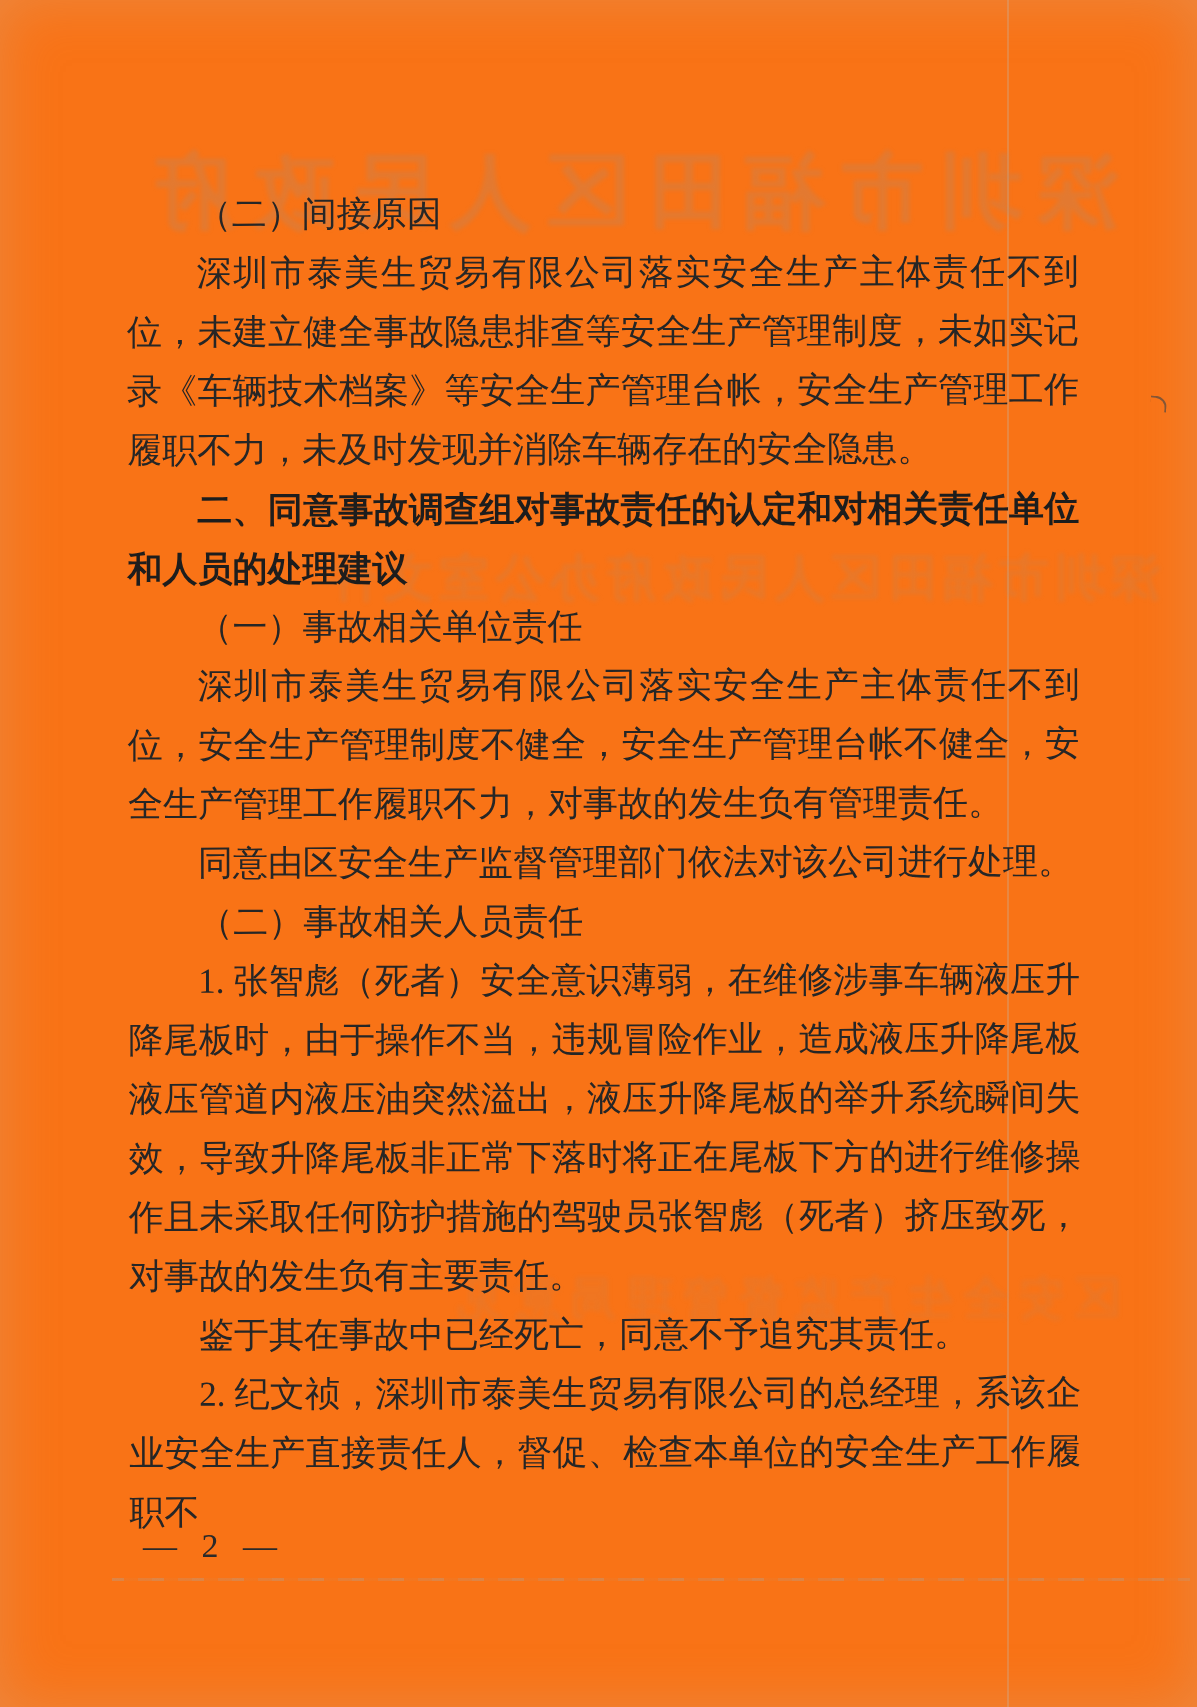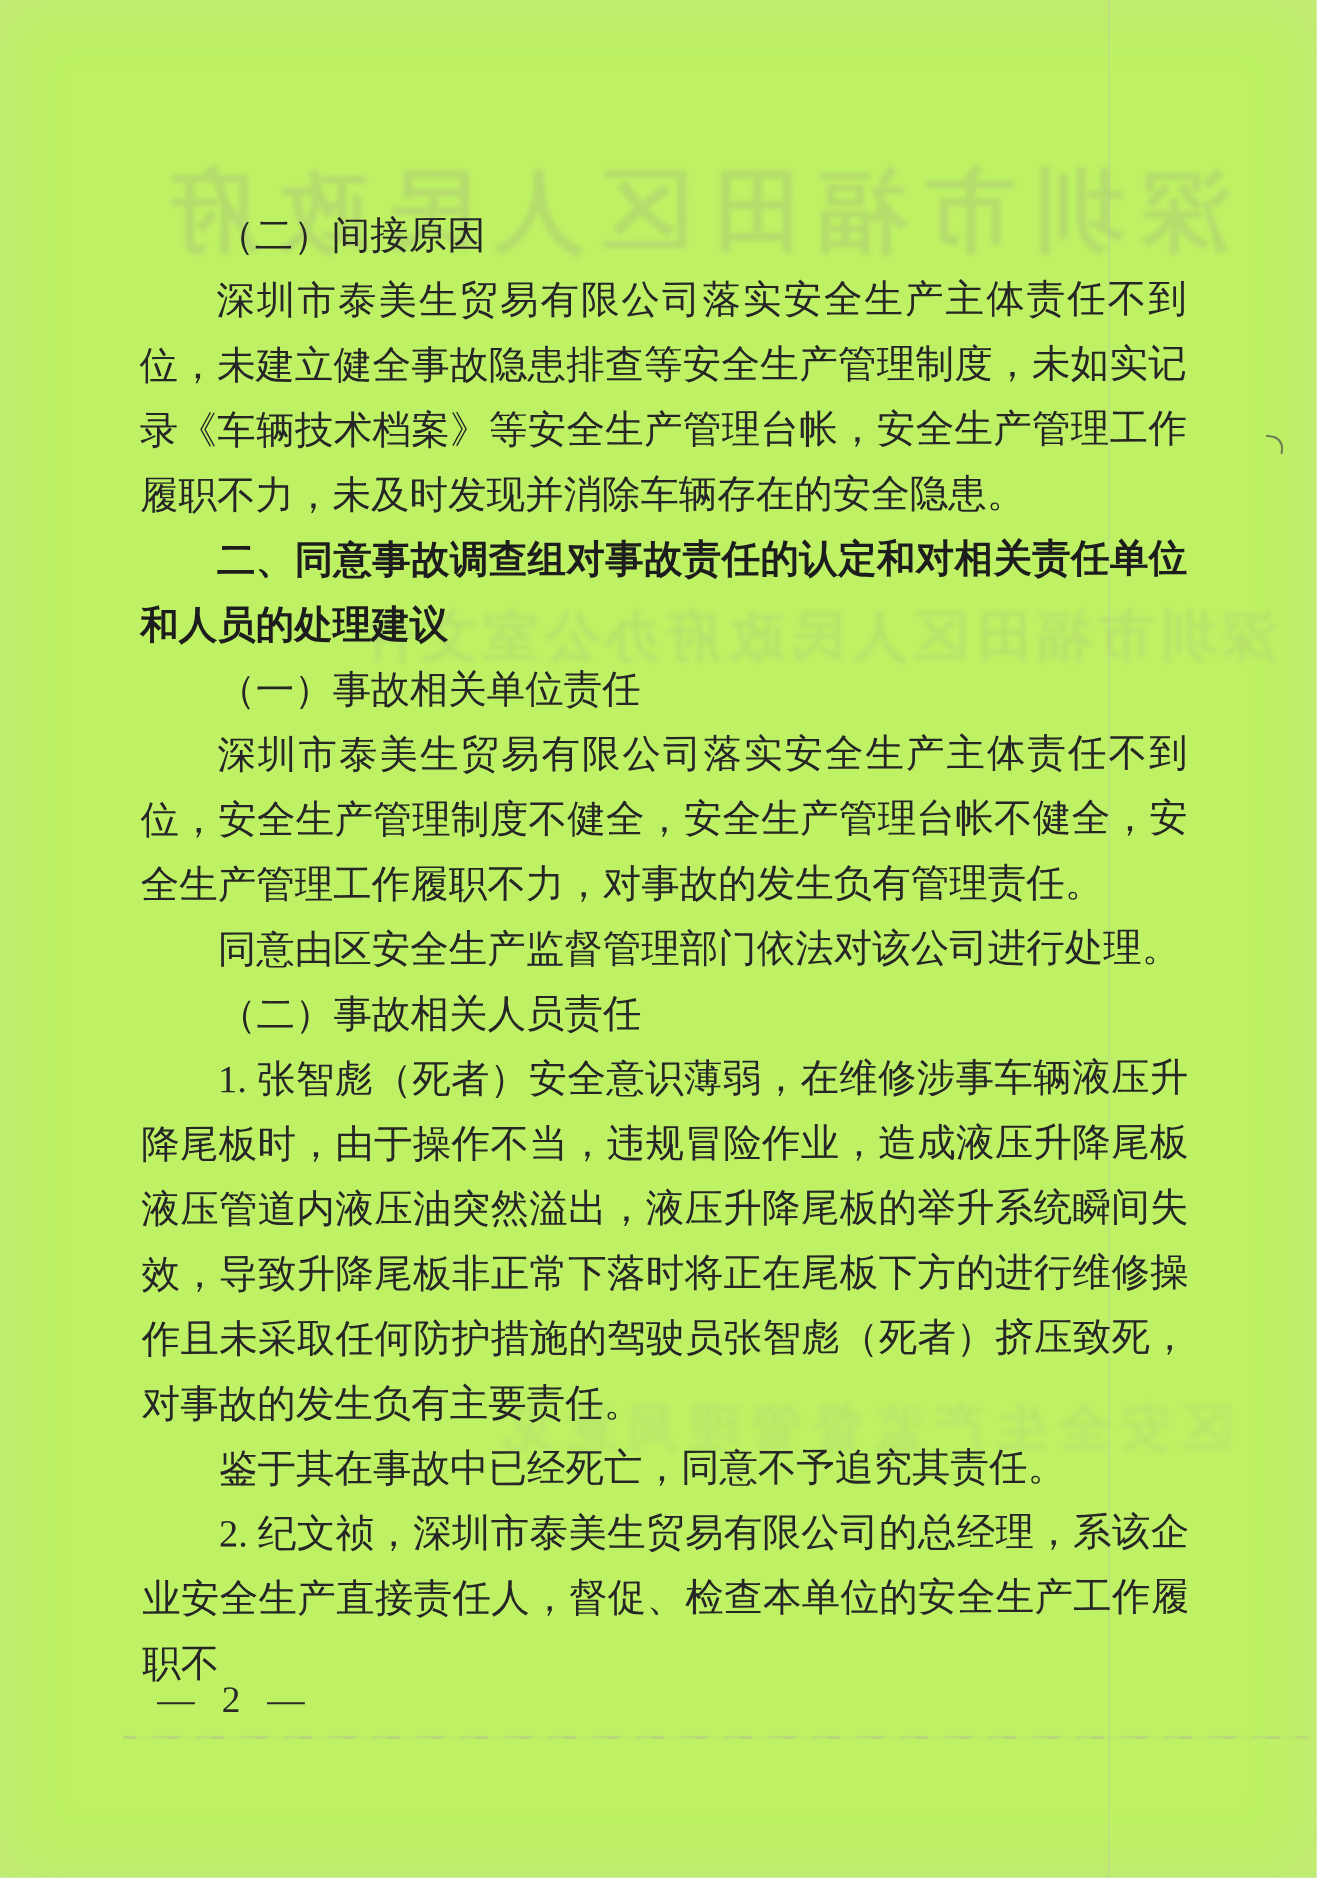--- a/index.html
+++ b/index.html
@@ -5,21 +5,21 @@
   html, body {
     margin: 0;
     padding: 0;
     background: #e8e8e6;
   }
   .doc-page {
     position: relative;
     width: 1197px;
     height: 1707px;
     margin: 0 auto;
-    background: #bef264;
+    background: #f97316;
     overflow: hidden;
     box-shadow: inset 0 0 60px rgba(200,198,192,0.25);
   }
   
   .scanline {
     position: absolute;
     left: 1007px;
     top: 0;
     width: 2px;
     height: 100%;

